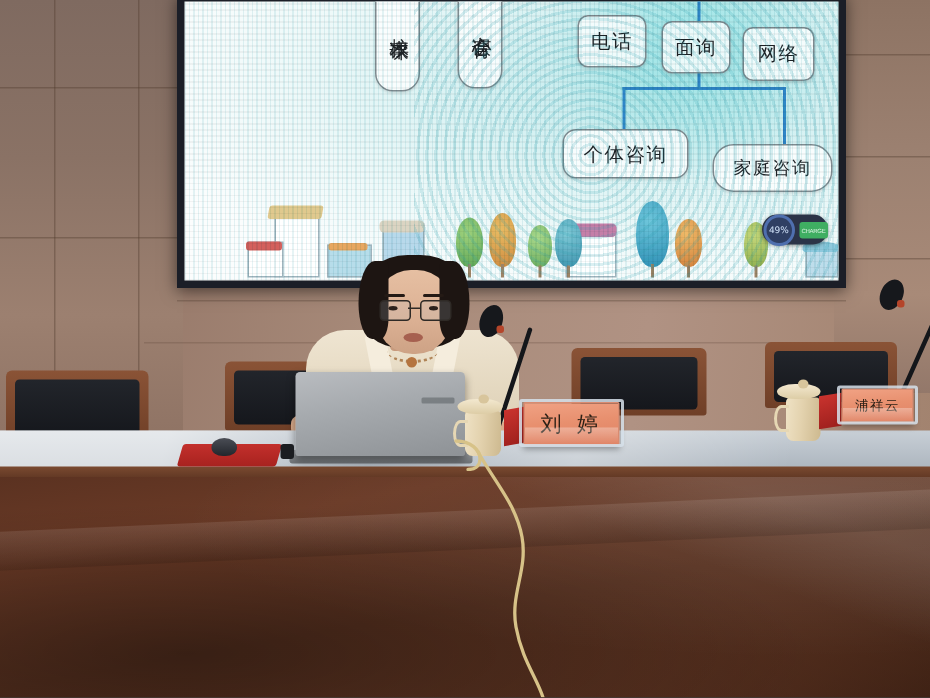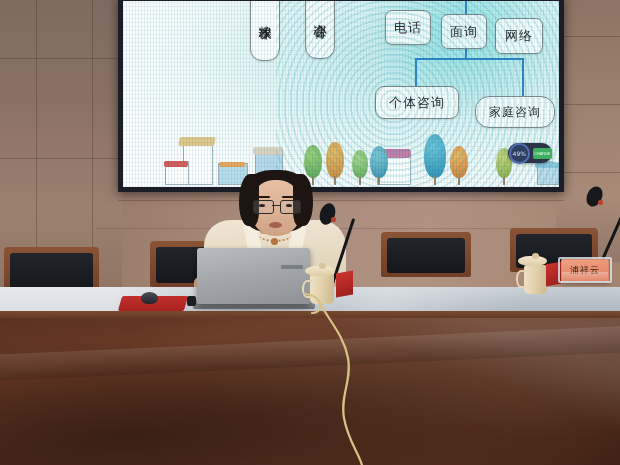--- a/index.html
+++ b/index.html
@@ -441,20 +441,24 @@
     <div class="cup-body" style="width:23px;height:29px;left:4px;"></div>
     <div class="cup-lid" style="top:2px;width:29px;height:10px;"></div>
     <div class="cup-knob" style="left:12px;top:-1px;width:7px;height:6px;"></div>
     <div class="cup-handle" style="left:-4px;top:16px;width:8px;height:14px;border-right:none;border-left:2px solid #e6d7b4;border-radius:50% 0 0 50%;"></div>
   </div>
 
   <div class="red-folder" style="left:336px;top:272px;width:17px;height:24px;transform:skewY(-10deg);"></div>
   <div class="red-folder" style="left:546px;top:263px;width:15px;height:22px;transform:skewY(-9deg);"></div>
   <div class="dark-block" style="left:187px;top:296px;width:9px;height:10px;"></div>
 
+  <div class="nameplate" style="left:349px;top:268px;width:62px;height:27px;font-size:14px;letter-spacing:3px;">
+    <div class="nameplate-glass"></div>
+    <span>刘 婷</span>
+  </div>
   <div class="nameplate" style="left:561px;top:259px;width:46px;height:21px;font-size:9px;letter-spacing:1px;">
     <div class="nameplate-glass"></div>
     <span>浦祥云</span>
   </div>
 
   <svg class="cable" viewBox="0 0 120 165">
     <path d="M18,0 C30,22 44,36 48,58 C52,80 40,96 44,118 C48,140 58,152 62,165" stroke="#d7c288" stroke-width="2.2" fill="none" stroke-linecap="round"></path>
   </svg>
   <svg style="position:absolute;left:302px;top:292px;width:40px;height:22px;" viewBox="0 0 40 22">
     <path d="M2,2 C12,2 18,8 18,14 C18,19 14,21 10,21" stroke="#d7c288" stroke-width="2.2" fill="none" stroke-linecap="round"></path>

